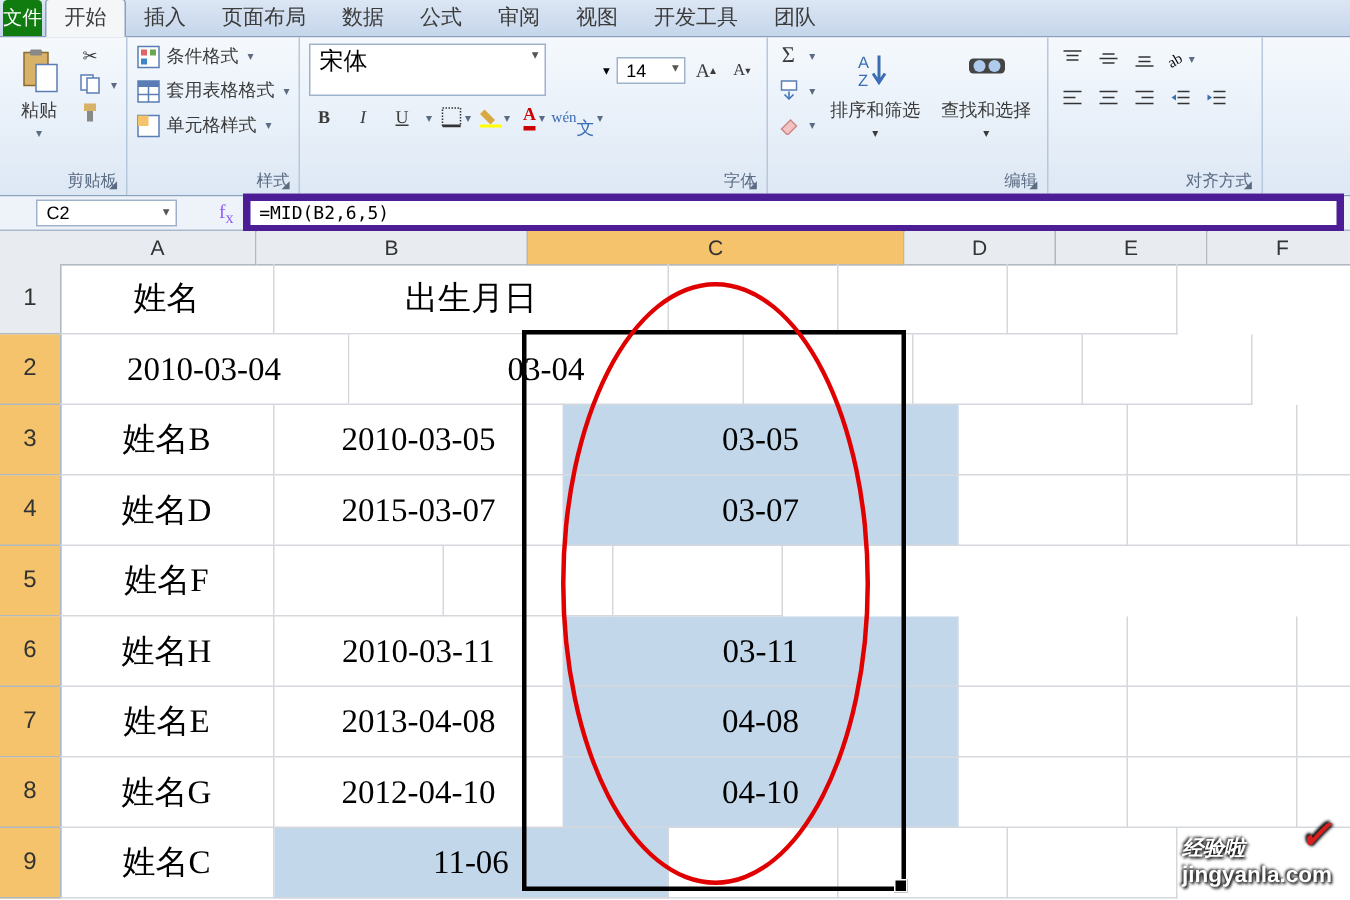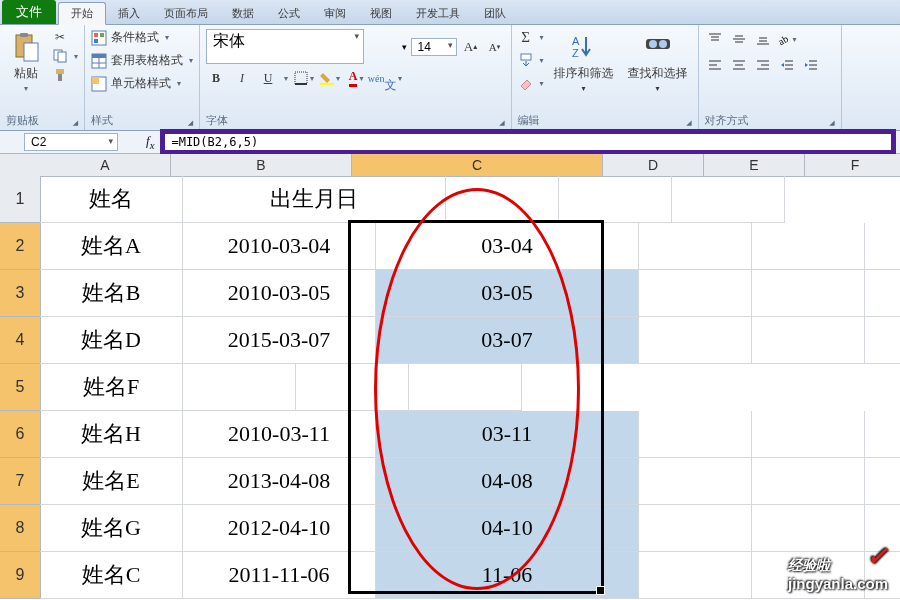--- a/index.html
+++ b/index.html
@@ -1,40 +1,40 @@
 <!DOCTYPE html>
 <html><head>
 <meta charset="utf-8">
 <style>
 body{margin:0;font-family:'Microsoft YaHei',SimSun,Arial,sans-serif;font-size:12px;background:#fff;user-select:none;overflow:hidden;width:900px;height:600px;position:relative}
 .ribbon-tabs{display:flex;align-items:flex-end;height:24px;background:linear-gradient(#dce6f4,#c5d6eb);border-bottom:1px solid #8ba0bc;padding-left:2px}
-.file-tab{background:#107c10;color:#fff;padding:3px 14px;font-size:13px;border-top-left-radius:3px;border-top-right-radius:3px;margin-right:2px;cursor:pointer}
-.rbn-tab{padding:3px 12px;font-size:11px;color:#3b3b3b;cursor:pointer}
+.file-tab{background:#107c10;color:#fff;padding:3px 0;font-size:13px;border-top-left-radius:3px;border-top-right-radius:3px;margin-right:2px;cursor:pointer}
+.rbn-tab{padding:3px 12px;font-size:14px;color:#3b3b3b;cursor:pointer}
 .rbn-tab.active{background:#f5f6f7;border:1px solid #8ba0bc;border-bottom:1px solid #f5f6f7;margin-bottom:-1px;border-top-left-radius:3px;border-top-right-radius:3px}
 .ribbon{display:flex;height:105px;background:linear-gradient(#f5f9fd,#dde8f5);border-bottom:1px solid #8ba0bc}
 .group{border-right:1px solid #b8c8dc;display:flex;flex-direction:column;justify-content:space-between;padding:4px 6px 2px 6px}
 .group-body{display:flex;gap:6px;align-items:flex-start;flex:1}
-.group-label{text-align:left;font-size:11px;color:#5a6b82;padding-top:2px;border-top:0;position:relative}
+.group-label{text-align:right;font-size:11px;color:#5a6b82;padding-top:2px;border-top:0;position:relative}
 .group-label::after{content:'◢';position:absolute;right:0;bottom:1px;font-size:7px;color:#5a6b82}
 .big-btn{display:flex;flex-direction:column;align-items:center;gap:2px;cursor:pointer;padding:2px 4px;font-size:12px;color:#3b3b3b}
 .big-ico{width:32px;height:32px;display:flex;align-items:center;justify-content:center}
 .small-btns{display:flex;flex-direction:column;gap:3px}
 .sbtn{display:flex;align-items:center;gap:4px;cursor:pointer;font-size:12px;color:#3b3b3b}
 .sico{width:16px;height:16px;display:flex;align-items:center;justify-content:center}
 .dd::after{content:'▾';font-size:8px;color:#5a6b82;margin-left:2px}
 .font-row{display:flex;align-items:center;gap:4px;margin-bottom:4px}
 .font-name{border:1px solid #9fb2cc;background:#fff;padding:1px 20px 11px 6px;width:130px;font-size:16px;position:relative}
 .font-name::after{content:'▾';position:absolute;right:4px;top:1px;font-size:9px;color:#555}
 .font-size{border:1px solid #9fb2cc;background:#fff;padding:1px 12px 1px 6px;width:26px;font-size:12px;position:relative}
 .font-size::after{content:'▾';position:absolute;right:3px;top:1px;font-size:9px;color:#555}
 .icobtn{width:20px;height:20px;display:inline-flex;align-items:center;justify-content:center;cursor:pointer;font-size:12px;color:#3b3b3b;font-family:'Times New Roman',serif}
 .name-box-row{display:flex;align-items:center;height:22px;border-bottom:1px solid #a9b8cc;background:#eef3fa;padding-left:24px}
 .name-box{border:1px solid #9fb2cc;background:#fff;padding:1px 6px;width:80px;font-size:12px;position:relative;margin-right:28px}
 .name-box::after{content:'▾';position:absolute;right:4px;top:2px;font-size:9px;color:#555}
-.fx{font-style:italic;font-family:'Times New Roman';font-size:13px;color:#0f172a;margin-right:6px}
+.fx{font-family:'Times New Roman';font-size:13px;color:#8b5cf6;margin-right:6px}
 .formula-bar{border:5px solid #4c1d95;background:#fff;padding:1px 6px;flex:1;font-size:12px;font-family:Consolas,monospace;margin-right:4px}
 .grid{position:relative}
 .corner{position:absolute;left:0;top:0;width:40px;height:22px;background:#e8ecf1;border-right:1px solid #b0b8c2;border-bottom:1px solid #b0b8c2}
 .col-headers{position:absolute;left:40px;top:0;display:flex}
 .ch{height:22px;border-right:1px solid #b0b8c2;border-bottom:1px solid #b0b8c2;background:#e8ecf1;text-align:center;line-height:22px;font-size:14px;color:#333}
 .ch.sel{background:#f5c36b}
 .row-headers{position:absolute;left:0;top:22px}
 .rh{width:40px;border-right:1px solid #b0b8c2;border-bottom:1px solid #b0b8c2;background:#e8ecf1;text-align:center;font-size:16px;color:#333;display:flex;align-items:center;justify-content:center}
 .rh.sel{background:#f5c36b}
 .cells{position:absolute;left:40px;top:22px}
@@ -331,21 +331,20 @@
     </div>
     <div class="cells">
       <div class="crow">
         <div class="cell h" style="width:130px;height:46px">姓名</div>
         <div class="cell h" style="width:250px;height:46px">出生月日</div>
         <div class="cell h" style="width:100px;height:46px"></div>
         <div class="cell h" style="width:100px;height:46px"></div>
         <div class="cell h" style="width:100px;height:46px"></div>
       </div>
       <div class="crow">
-        <div class="cell" style="width:130px;height:46px">姓名A</div>
         <div class="cell" style="width:180px;height:46px">2010-03-04</div>
         <div class="cell selrange" style="background:#fff;width:250px;height:46px">03-04</div>
         <div class="cell" style="width:100px;height:46px"></div>
         <div class="cell" style="width:100px;height:46px"></div>
         <div class="cell" style="width:100px;height:46px"></div>
       </div>
       <div class="crow">
         <div class="cell" style="width:130px;height:46px">姓名B</div>
         <div class="cell" style="width:180px;height:46px">2010-03-05</div>
         <div class="cell selrange" style="width:250px;height:46px">03-05</div>
@@ -386,21 +385,20 @@
       <div class="crow">
         <div class="cell" style="width:130px;height:46px">姓名G</div>
         <div class="cell" style="width:180px;height:46px">2012-04-10</div>
         <div class="cell selrange" style="width:250px;height:46px">04-10</div>
         <div class="cell" style="width:100px;height:46px"></div>
         <div class="cell" style="width:100px;height:46px"></div>
         <div class="cell" style="width:100px;height:46px"></div>
       </div>
       <div class="crow">
         <div class="cell" style="width:130px;height:46px">姓名C</div>
-        <div class="cell" style="width:180px;height:46px">2011-11-06</div>
         <div class="cell selrange" style="width:250px;height:46px">11-06</div>
         <div class="cell" style="width:100px;height:46px"></div>
         <div class="cell" style="width:100px;height:46px"></div>
         <div class="cell" style="width:100px;height:46px"></div>
       </div>
     </div>
     <div class="thick-border" style="left:348px;top:66px;width:250px;height:368px"></div>
     <div class="fill-handle" style="left:596px;top:432px"></div>
     <div class="circle" style="left:374px;top:34px;width:200px;height:396px"></div>
   </div>

